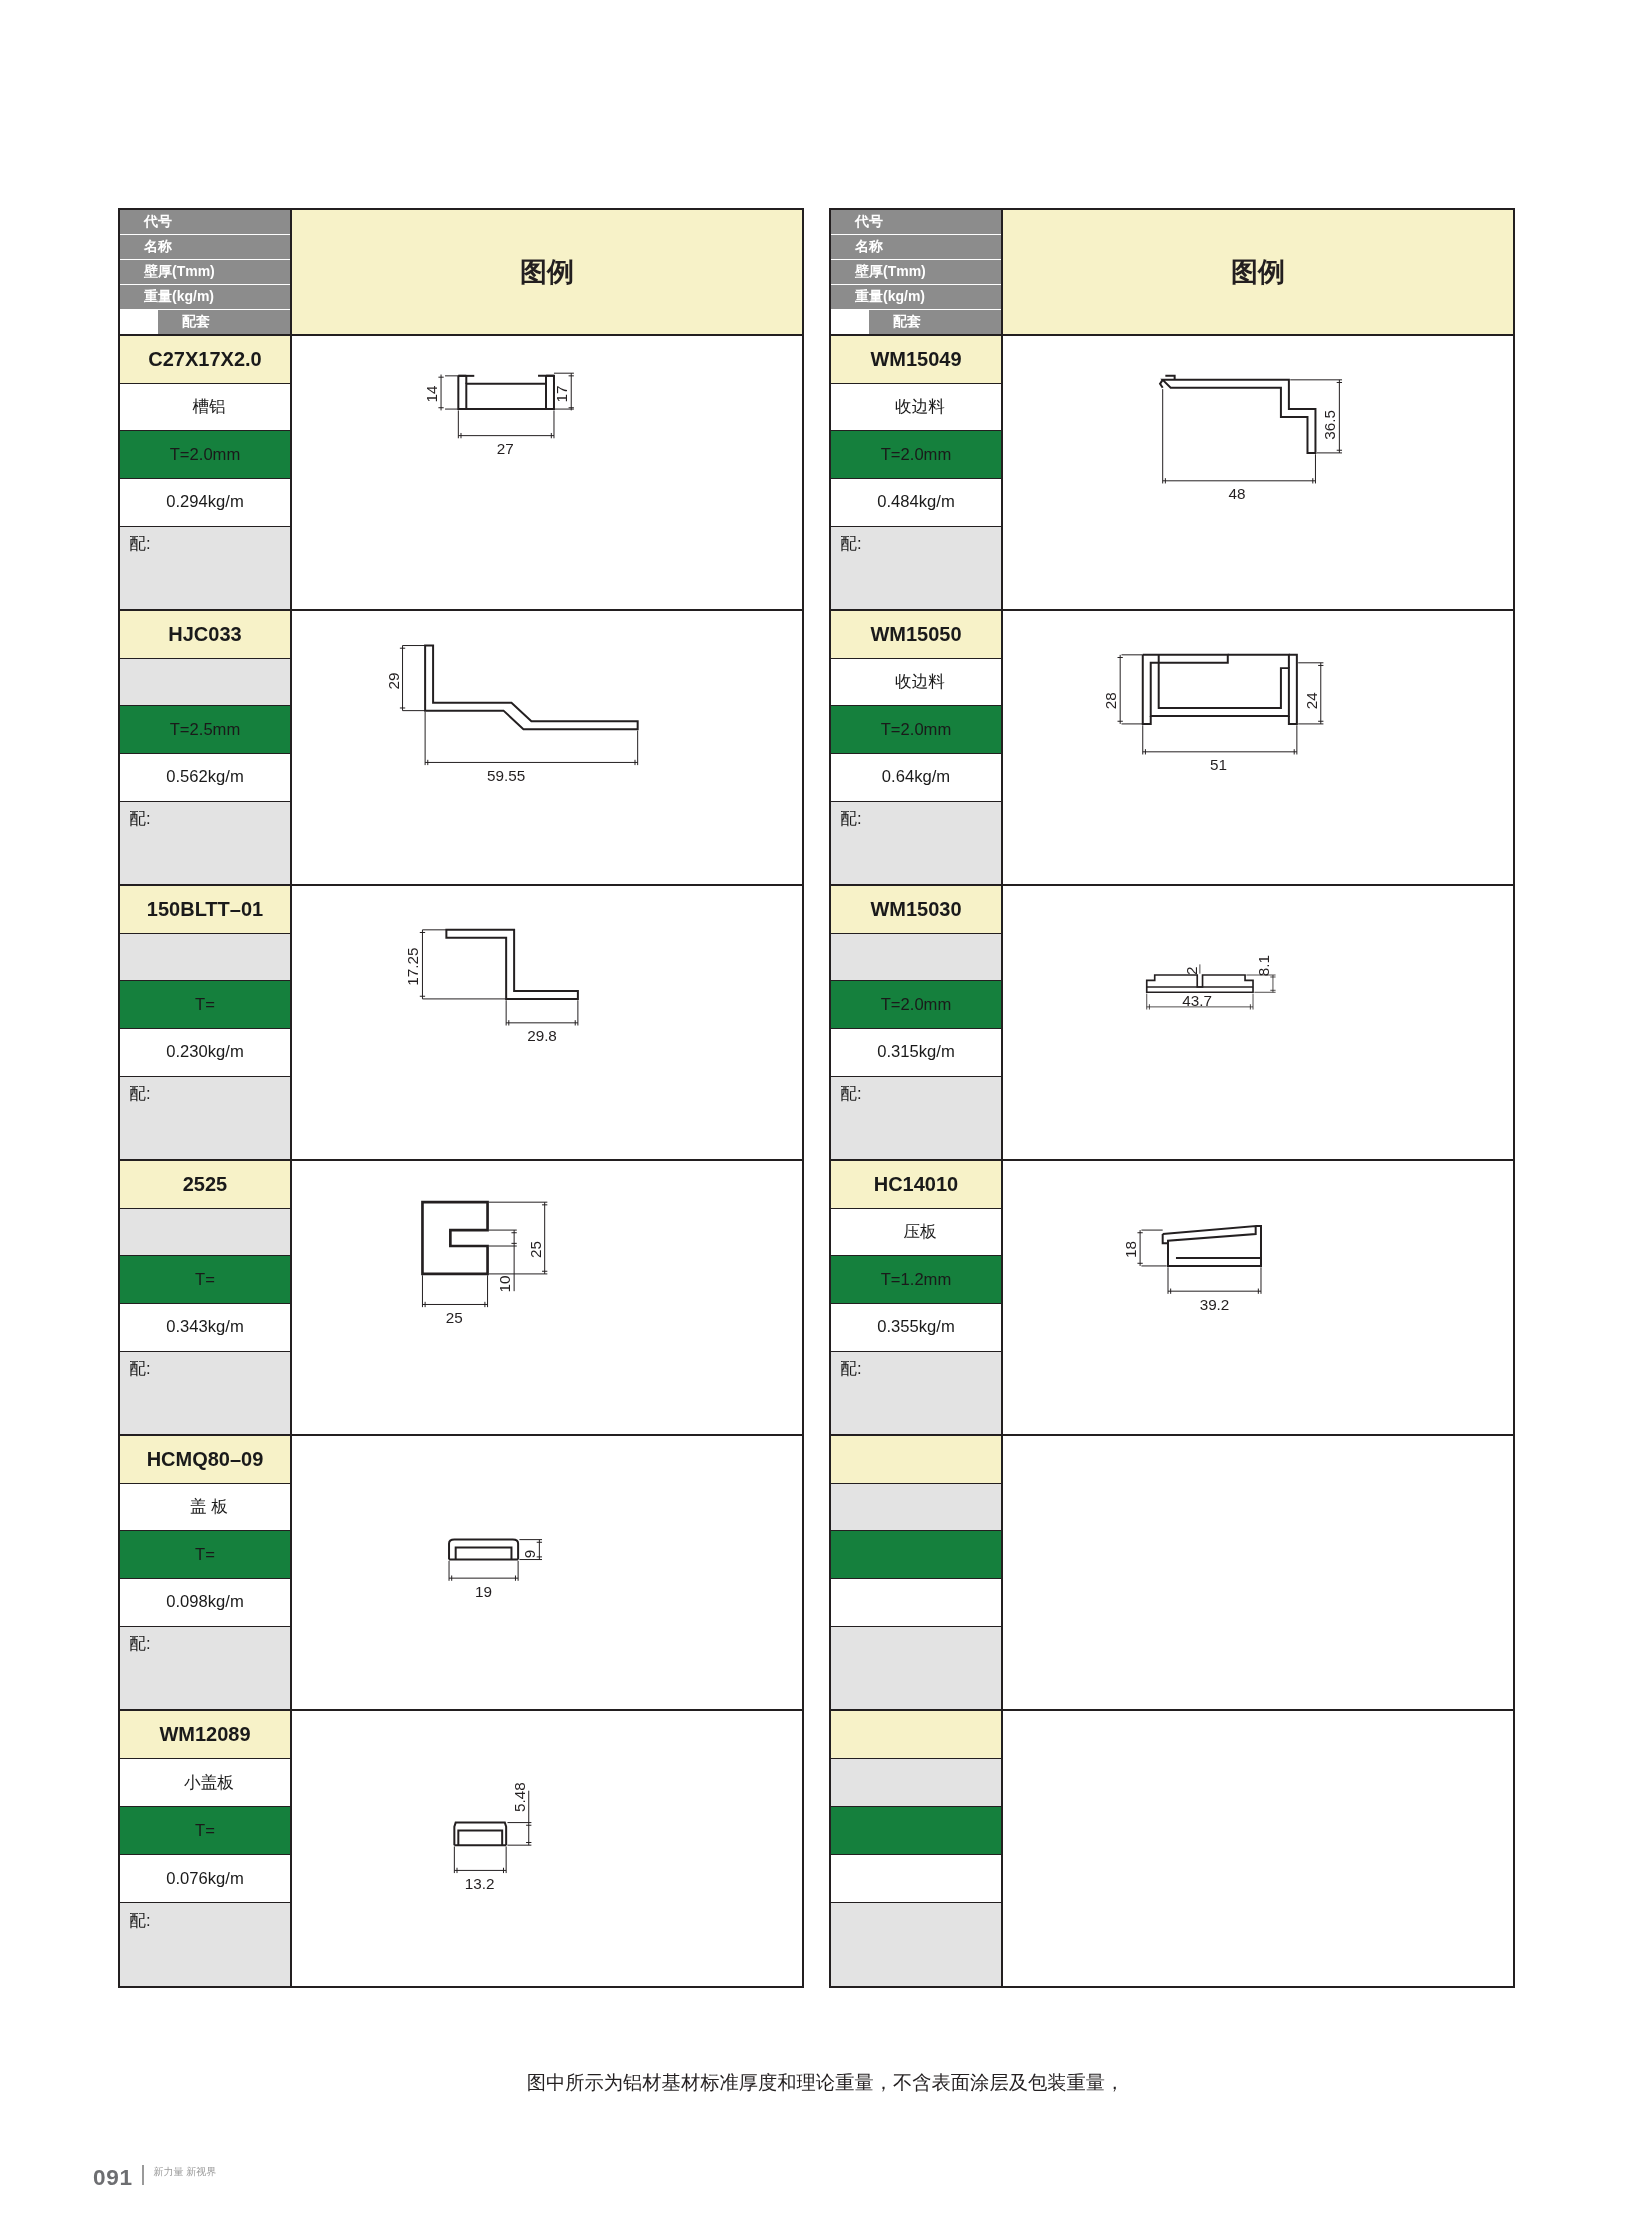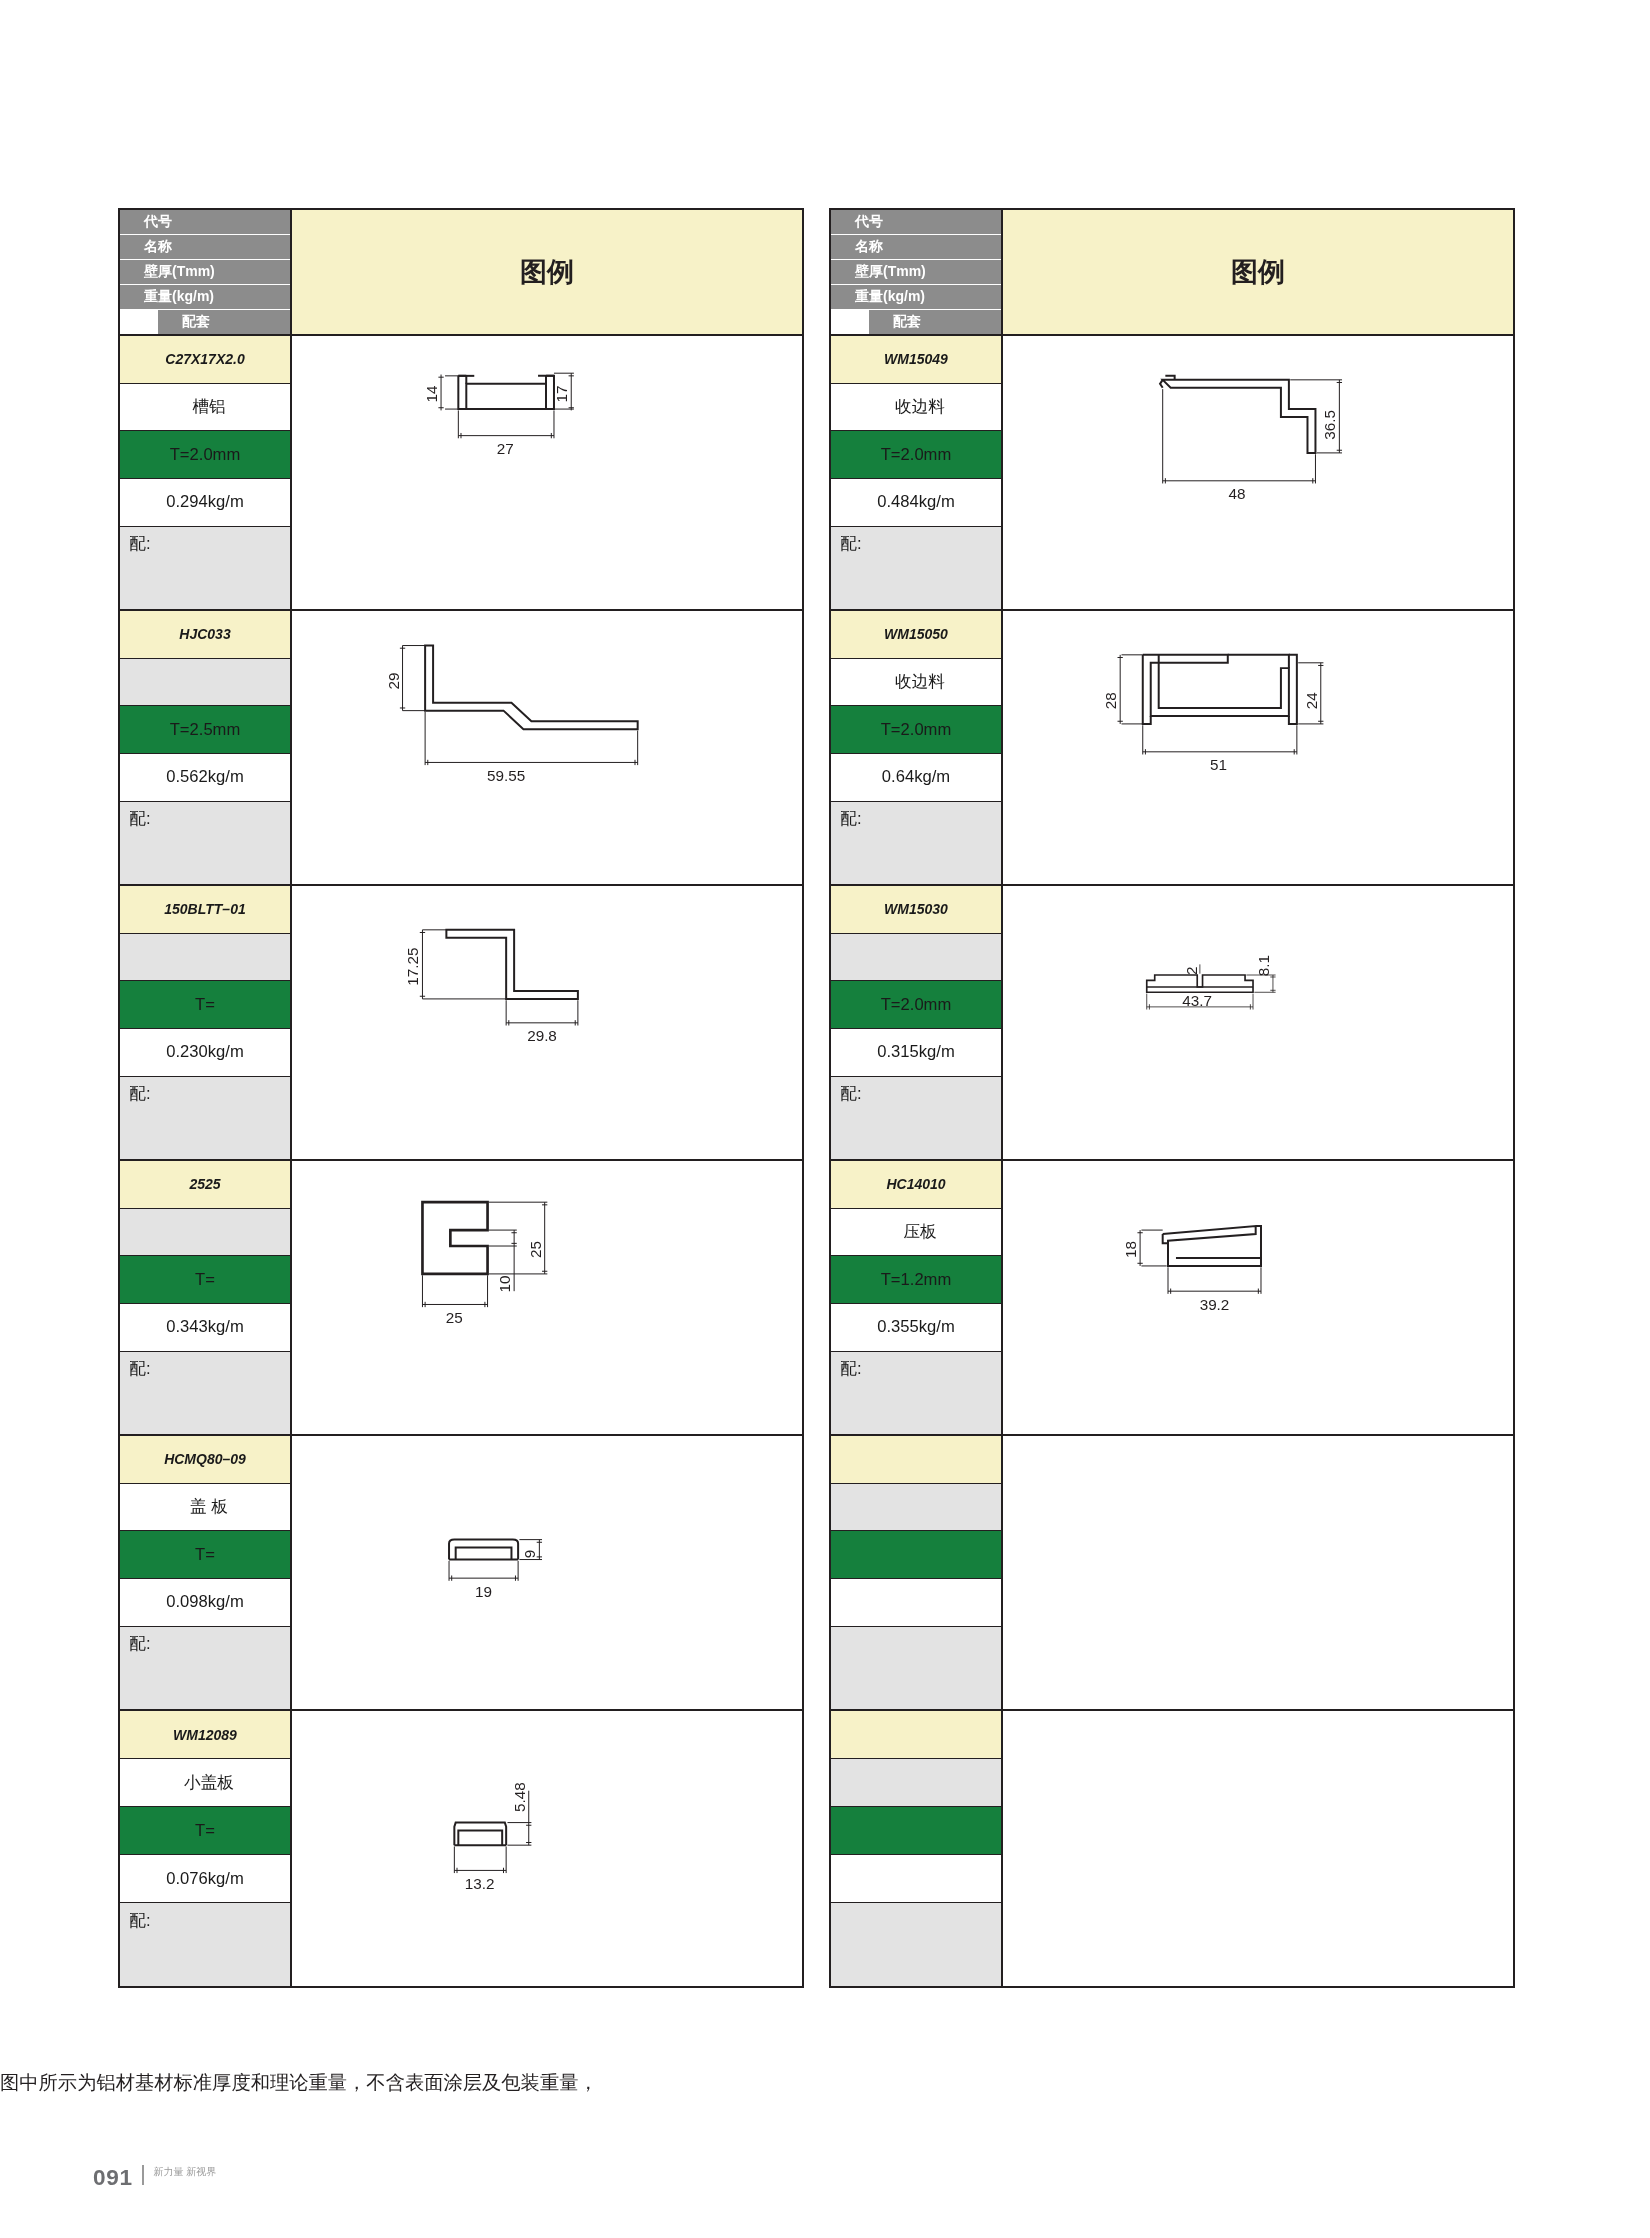--- a/index.html
+++ b/index.html
@@ -95,22 +95,21 @@
     justify-content: center;
     font-size: 16.6px;
     border-bottom: 1.3px solid #231f20;
     box-sizing: border-box;
     background: #e3e3e3;
     text-align: center;
   }
   .cell.code {
     background: #f7f2c8;
     font-weight: bold;
-    font-size: 14px;
-    font-style: italic;
+    font-size: 20px;
   }
   .cell.name { background: #ffffff; padding-left: 8px; }
   .cell.t { background: #15803d; }
   .cell.w { background: #ffffff; text-align: right; }
   .cell.kit {
     background: #e3e3e3;
     flex: 1.62 1 0;
     align-items: flex-start;
     justify-content: flex-start;
     padding: 6.7px 0 0 9.3px;
@@ -124,21 +123,21 @@
     background: #ffffff;
     overflow: hidden;
   }
   .drawing svg { display: block; }
   
   .note {
     position: absolute;
     left: 0;
     top: 2066px;
     width: 1651px;
-    text-align: left;
+    text-align: center;
     font-size: 19.3px;
     line-height: 33px;
     color: #231f20;
     font-family: "Liberation Sans", sans-serif;
   }
   .pagefoot {
     position: absolute;
     left: 93px;
     top: 2165px;
     display: flex;

